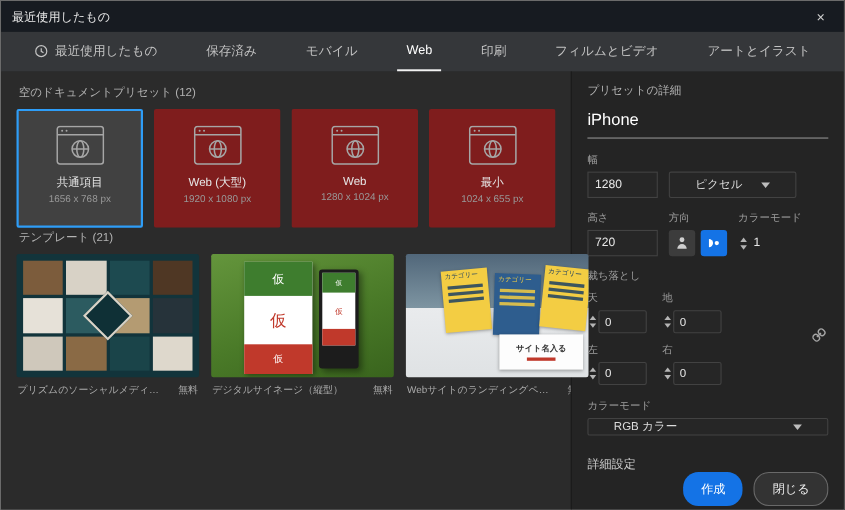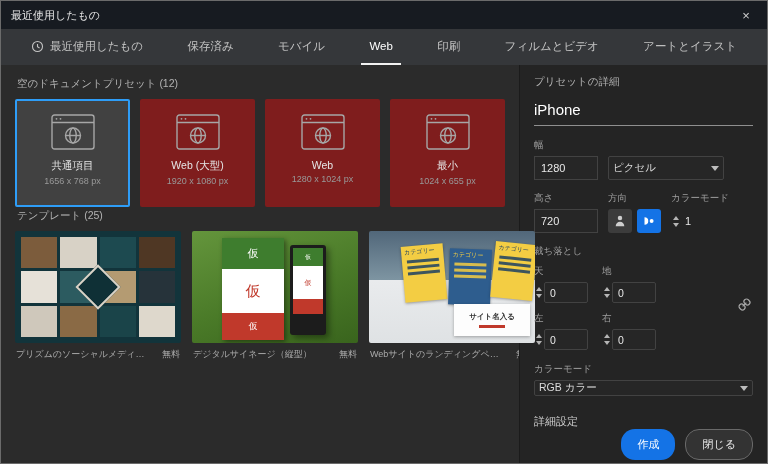--- a/index.html
+++ b/index.html
@@ -109,21 +109,21 @@
 
   
   .panel-heading { font-size:10.5px; color:#b3b3b3; margin-bottom:12px; }
   .preset-title { font-size:15px; color:#ffffff; border-bottom:1px solid #8f8f8f;
     padding-bottom:7px; margin-bottom:13px; }
   .field-label { font-size:9.5px; color:#9f9f9f; margin-bottom:4px; }
   .frow { display:flex; gap:10px; margin-bottom:12px; }
   .num-input { width:64px; height:24px; background:#262626; border:1px solid #424242;
     border-radius:0; color:#e8e8e8; font-size:11px; padding:0 6px; font-family:inherit; }
   .select { height:24px; background:#262626; border:1px solid #424242; border-radius:2px;
-    display:flex; align-items:center; justify-content:space-between; padding:0 4px;
+    display:flex; align-items:center; justify-content:space-between; padding:0 23px;
     font-size:10.5px; color:#dcdcdc; cursor:pointer; }
   .unit-select { width:116px; }
   .chev-down { width:0; height:0; border-left:4px solid transparent;
     border-right:4px solid transparent; border-top:5px solid #bdbdbd; }
   .orient-row { display:flex; gap:5px; }
   .orient-btn { width:24px; height:24px; border-radius:3px; background:#3c3c3c;
     display:flex; align-items:center; justify-content:center; cursor:pointer; }
   .orient-btn.selected { background:#1473e6; }
   .stepper { display:flex; flex-direction:column; gap:3px; justify-content:center;
     padding:0 2px; cursor:pointer; }
@@ -245,21 +245,21 @@
               <line x1="14.5" y1="21.5" x2="29.5" y2="21.5"></line>
           </svg>
           <div class="preset-name">最小</div>
           <div class="preset-size">1024 x 655 px</div>
         </div>
       </div>
 
 
       <div class="section-label">
         <span>テンプレート</span>
-        <span>(25)</span>
+        <span>(21)</span>
       </div>
 
       <div class="template-row">
 
         <div class="template-card">
           <div class="thumb t1">
             <div class="tile"></div>
               <div class="tile"></div>
               <div class="tile"></div>
               <div class="tile"></div>

